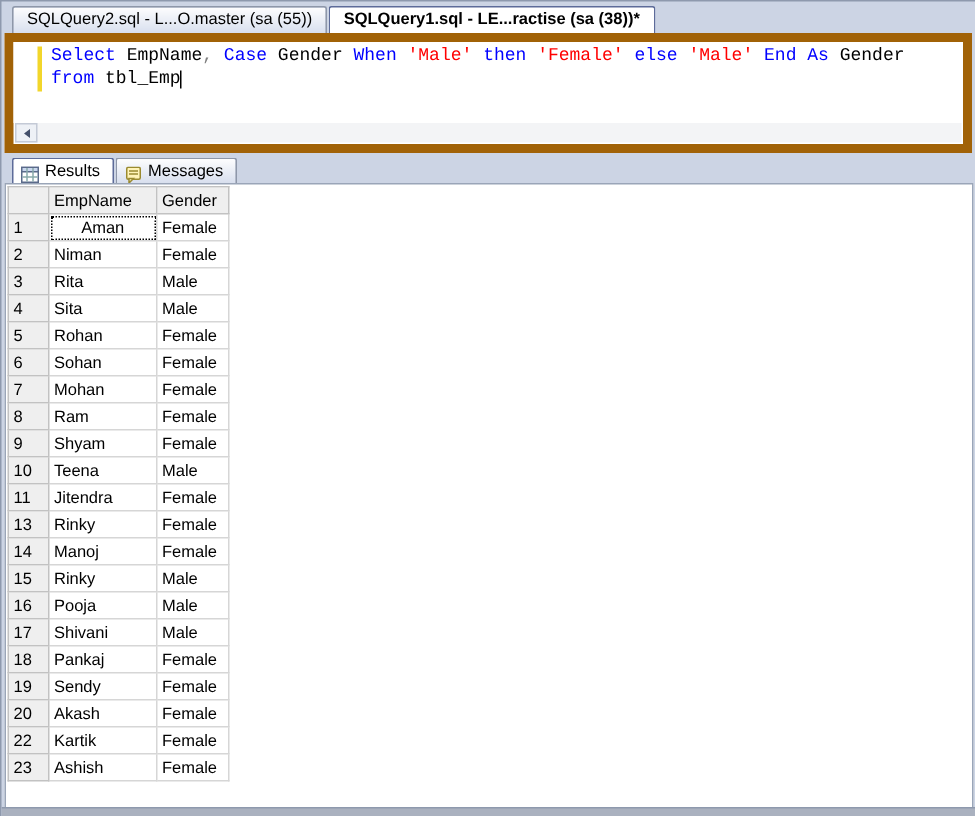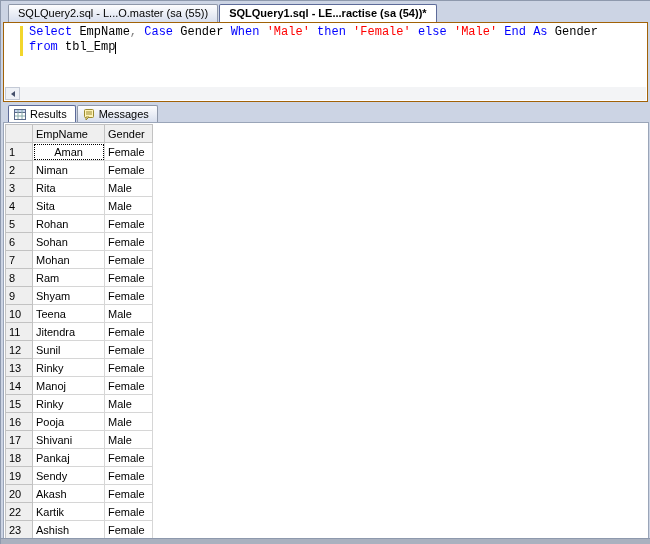--- a/index.html
+++ b/index.html
@@ -26,21 +26,21 @@
     margin-right:1px; cursor:default;
   }
   .doc-tab.active {
     background:#ffffff; font-weight:bold; border-color:#5d6b99;
     position:relative; z-index:2;
   }
 
   
   .editor {
     position:absolute; top:21px; left:2px; width:645px; height:80px;
-    background:#ffffff; border:1px solid #a16207;
+    background:#ffffff; border:6px solid #a16207;
   }
   .indicator-margin { position:absolute; left:0; top:0; width:16px; bottom:14px; background:#ffffff; }
   .change-bar { position:absolute; left:16px; top:3px; width:3px; height:30px; background:#f2d62b; }
   .code {
     position:absolute; left:25px; top:2px; right:2px;
     font-family:"Liberation Mono","DejaVu Sans Mono",monospace;
     font-size:12px; line-height:15px; cursor:text;
   }
   .code-line { height:15px; white-space:pre; }
   .tok-kw   { color:#0000ff; }
@@ -60,21 +60,21 @@
   }
   .tri-left { width:0; height:0; border-top:3px solid transparent; border-bottom:3px solid transparent; border-right:4px solid #44506b; }
 
   
   .results-tabstrip {
     position:absolute; top:104px; left:7px; height:17px;
     display:flex; align-items:flex-end;
   }
   .res-tab {
     height:17px; line-height:16px; padding:0 8px 0 5px;
-    font-size:11px; display:flex; align-items:center; gap:4px;
+    font-size:11px; display:flex; align-items:flex-end; gap:4px;
     border:1px solid #8e97a9; border-bottom:none;
     background:linear-gradient(#fdfdfe,#d8dfee);
     border-top-left-radius:2px; border-top-right-radius:2px;
     margin-right:1px; cursor:default;
   }
   .res-tab.active { background:#ffffff; border-color:#5d6b99; z-index:2; }
 
   .results-area {
     position:absolute; top:121px; left:2px; width:646px; height:423px;
     background:#ffffff; border:1px solid #9aa5b8; overflow:hidden;
@@ -100,21 +100,21 @@
 
   .icon-svg { display:block; }
 </style>
 </head>
 <body>
 
 <div class="window">
 
   <div class="doc-tabstrip">
     <div class="doc-tab">SQLQuery2.sql - L...O.master (sa (55))</div>
-    <div class="doc-tab active">SQLQuery1.sql - LE...ractise (sa (54))*</div>
+    <div class="doc-tab active">SQLQuery1.sql - LE...ractise (sa (38))*</div>
   </div>
 
   <div class="editor">
     <div class="indicator-margin"></div>
     <div class="change-bar"></div>
     <div class="code">
         <div class="code-line"><span class="tok-kw">Select</span><span class="tok-id"> EmpName</span><span class="tok-punc">,</span><span class="tok-id"> </span><span class="tok-kw">Case</span><span class="tok-id"> Gender </span><span class="tok-kw">When</span><span class="tok-id"> </span><span class="tok-str">'Male'</span><span class="tok-id"> </span><span class="tok-kw">then</span><span class="tok-id"> </span><span class="tok-str">'Female'</span><span class="tok-id"> </span><span class="tok-kw">else</span><span class="tok-id"> </span><span class="tok-str">'Male'</span><span class="tok-id"> </span><span class="tok-kw">End</span><span class="tok-id"> </span><span class="tok-kw">As</span><span class="tok-id"> Gender</span></div>
         <div class="code-line"><span class="tok-kw">from</span><span class="tok-id"> tbl_Emp</span><span class="caret"></span></div>
       </div>
     <div class="hscroll">
@@ -205,25 +205,20 @@
             <td class="rowhead">10</td>
             <td class="col-emp">Teena</td>
             <td class="col-gen">Male</td>
           </tr>
           <tr>
             <td class="rowhead">11</td>
             <td class="col-emp">Jitendra</td>
             <td class="col-gen">Female</td>
           </tr>
           <tr>
-            <td class="rowhead">12</td>
-            <td class="col-emp">Sunil</td>
-            <td class="col-gen">Female</td>
-          </tr>
-          <tr>
             <td class="rowhead">13</td>
             <td class="col-emp">Rinky</td>
             <td class="col-gen">Female</td>
           </tr>
           <tr>
             <td class="rowhead">14</td>
             <td class="col-emp">Manoj</td>
             <td class="col-gen">Female</td>
           </tr>
           <tr>

